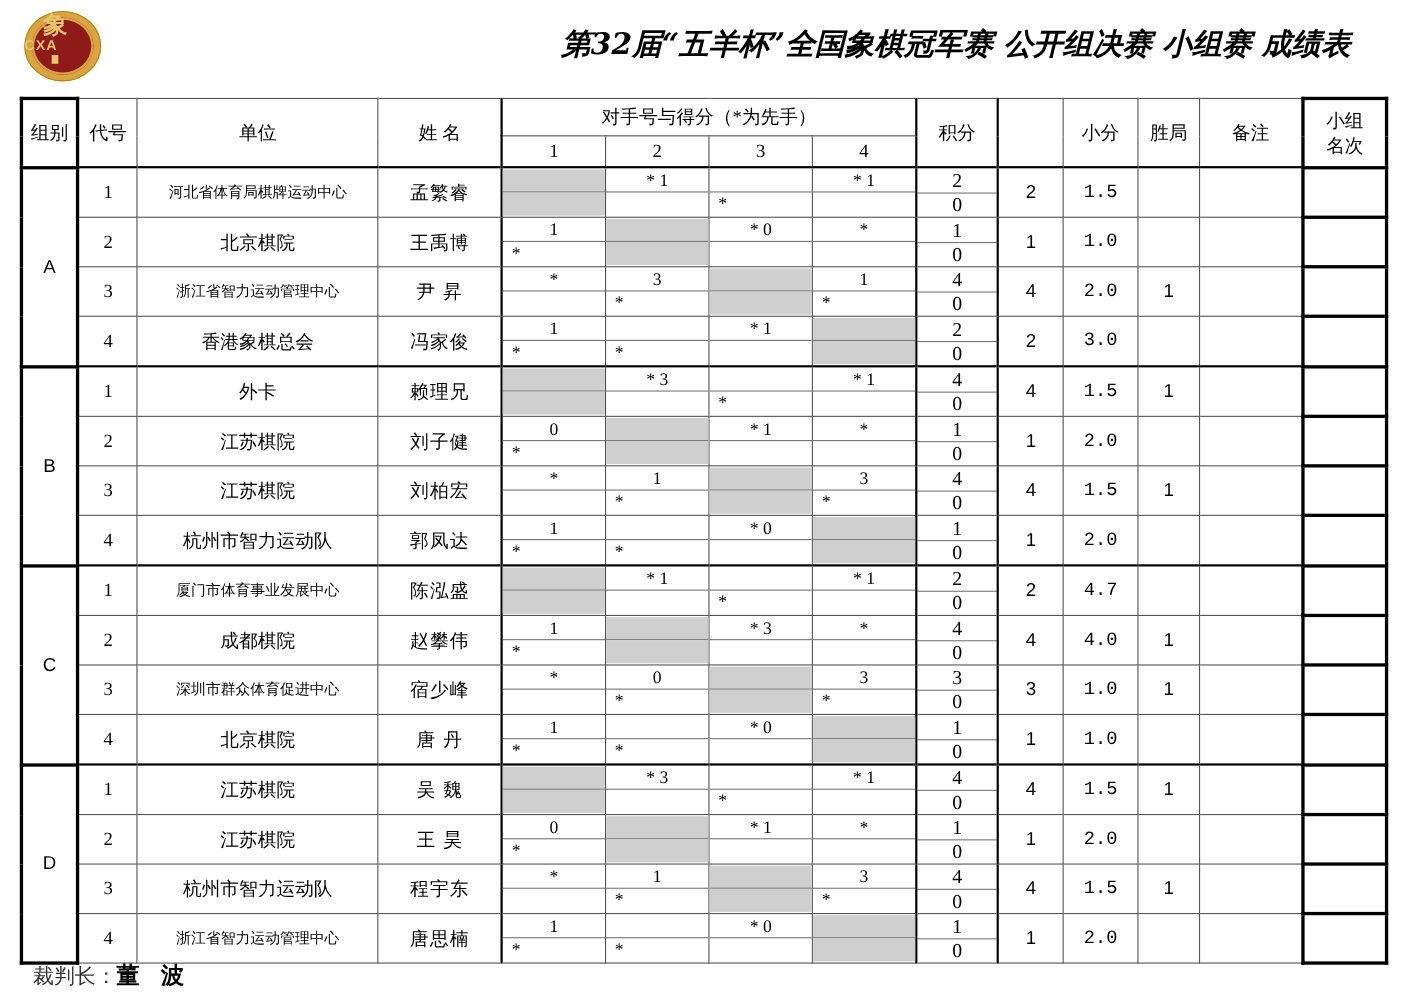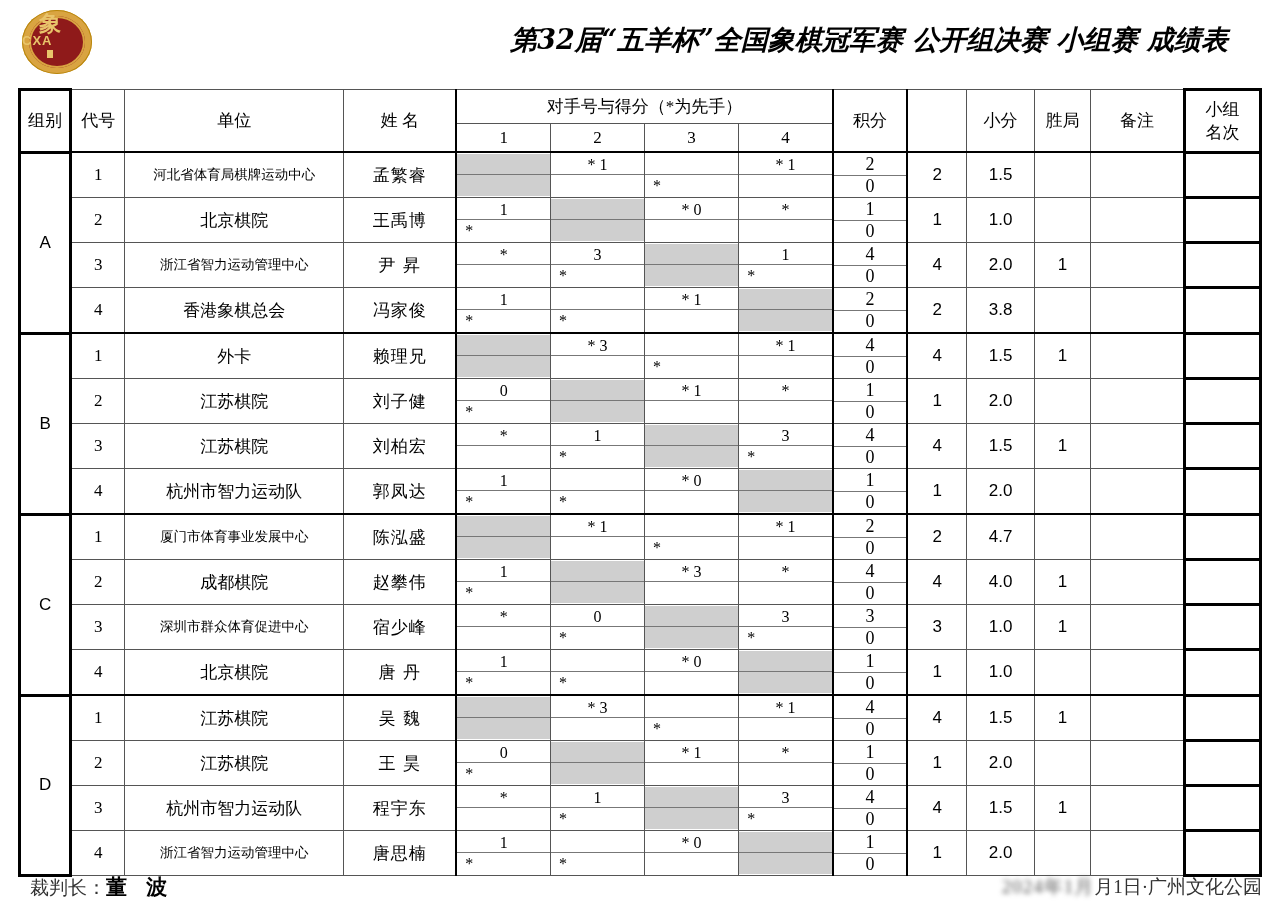--- a/index.html
+++ b/index.html
@@ -98,21 +98,21 @@
   .m-half.shade{background:#cfcfcf;}
   .m-half.lft{text-align:left;padding-left:8px;}
   .m-half.ctr{text-align:center;}
 
   
   .ptscell{padding:0;height:44px;}
   .p-half{height:21px;line-height:21px;font-size:18px;text-align:center;}
   .p-half.top{border-bottom:1px solid #777;}
 
   .subcell{font-weight:bold;font-size:20px;font-family:"Liberation Sans",sans-serif;}
-  .smallcell{font-size:17px;font-family:Liberation Sans, sans-serif;}
+  .smallcell{font-size:17px;font-family:Liberation Mono, monospace;}
   .wincell{font-size:16px;font-family:"Liberation Sans",sans-serif;}
 
   
   .footer{position:absolute;left:0;top:868px;width:1280px;height:43px;}
   .judge{
     position:absolute;left:30px;top:5px;font-size:19px;color:#333;
   }
   .judge b{font-family:"DejaVu Serif",serif;font-size:21px;color:#000;letter-spacing:6px;}
   .venue{
     position:absolute;right:18px;top:6px;font-size:19px;color:#333;
@@ -291,21 +291,21 @@
             </td>
             <td class="mcell thickR">
               <div class="m-half top shade ctr"></div>
               <div class="m-half shade lft"></div>
             </td>
             <td class="ptscell thickR">
               <div class="p-half top">2</div>
               <div class="p-half">0</div>
             </td>
             <td class="subcell">2</td>
-            <td class="smallcell">3.8</td>
+            <td class="smallcell">3.0</td>
             <td class="wincell"></td>
             <td class=""></td>
             <td class="outer"></td>
           </tr>
           <tr>
             <td rowspan="4" class="grouplabel outer thickT">B</td>
             <td class="codecell thickT">1</td>
             <td class="unitcell thickT">外卡</td>
             <td class="namecell thickR thickT">赖理兄</td>
             <td class="mcell thickT thickL">
@@ -667,17 +667,14 @@
             <td class="outer"></td>
           </tr>
         </tbody>
     </table>
   </div>
 
   <div class="footer">
     <div class="judge">
       <span>裁判长：</span><b>董  波</b>
     </div>
-    <div class="venue">
-      <span class="blur">2024年1月</span><span>月1日·广州文化公园</span>
-    </div>
   </div>
 </div>
 
 </body></html>

